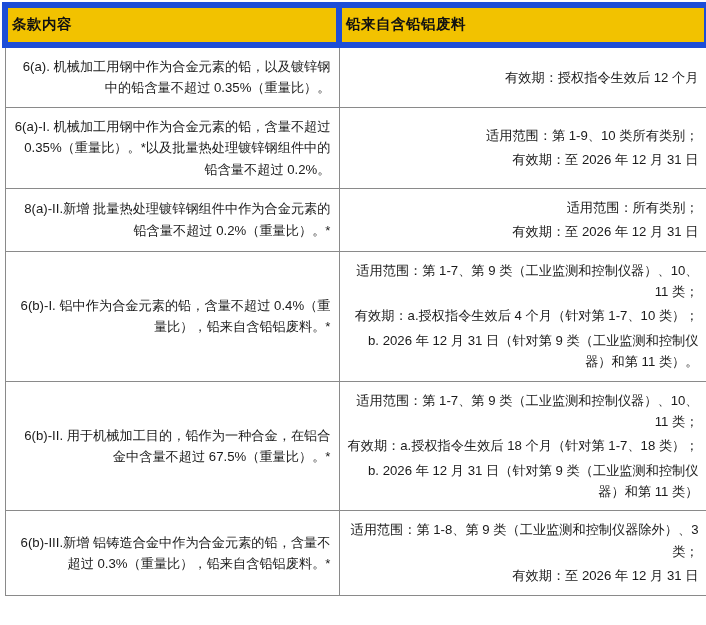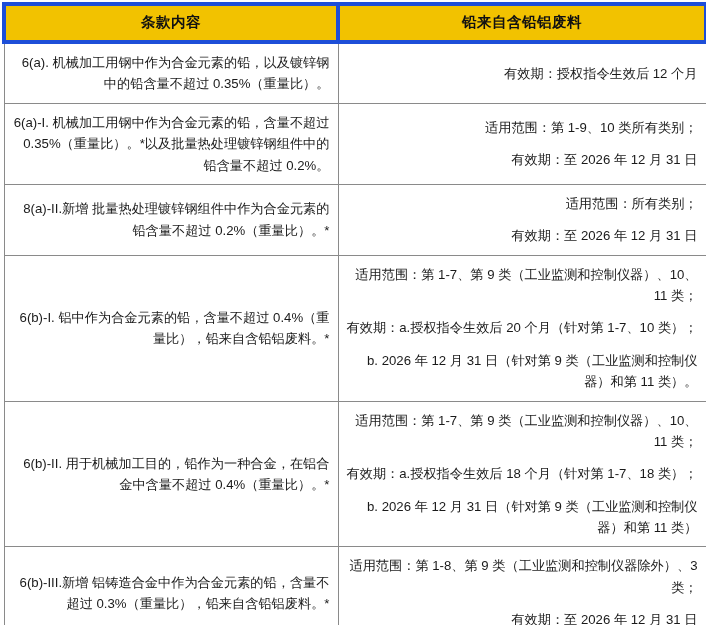--- a/index.html
+++ b/index.html
@@ -24,25 +24,25 @@
     width: 702px;
     margin: 2px 2px 0 2px;
     table-layout: fixed;
   }
   table.spec-table col.c1 { width: 334px; }
   table.spec-table col.c2 { width: 368px; }
 
   thead th {
     background: #f5c518;
     background: #f2c200;
-    border: 4px solid #1d4ed8;
+    border: 6px solid #1d4ed8;
     font-size: 14.5px;
     font-weight: bold;
     color: #111;
-    text-align: center;
+    text-align: left;
     padding: 7px 4px 8px 4px;
     letter-spacing: 0.5px;
   }
   tbody td {
     border: 1px solid #8a8a8a;
     vertical-align: middle;
     font-size: 13.2px;
     line-height: 1.62;
     padding: 8px 8px 8px 8px;
     color: #1a1a1a;
@@ -51,21 +51,21 @@
   tbody td.col-a {
     text-align: right;
   }
   tbody td.col-b {
     text-align: right;
   }
   td p {
     margin: 0;
   }
   td p + p {
-    margin-top: 11px;
+    margin-top: 3px;
   }
 </style>
 </head>
 <body>
 
 <div class="table-wrap">
   <table class="spec-table">
     <colgroup>
       <col class="c1">
       <col class="c2">
@@ -94,26 +94,26 @@
         <td class="col-a">8(a)-II.新增 批量热处理镀锌钢组件中作为合金元素的铅含量不超过 0.2%（重量比）。*</td>
         <td class="col-b">
           <p>适用范围：所有类别；</p>
           <p>有效期：至 2026 年 12 月 31 日</p>
         </td>
       </tr>
       <tr>
         <td class="col-a">6(b)-I. 铝中作为合金元素的铅，含量不超过 0.4%（重量比），铅来自含铅铝废料。*</td>
         <td class="col-b">
           <p>适用范围：第 1-7、第 9 类（工业监测和控制仪器）、10、11 类；</p>
-          <p>有效期：a.授权指令生效后 20 个月（针对第 1-7、10 类）；</p>
+          <p>有效期：a.授权指令生效后 4 个月（针对第 1-7、10 类）；</p>
           <p>b. 2026 年 12 月 31 日（针对第 9 类（工业监测和控制仪器）和第 11 类）。</p>
         </td>
       </tr>
       <tr>
-        <td class="col-a">6(b)-II. 用于机械加工目的，铅作为一种合金，在铝合金中含量不超过 0.4%（重量比）。*</td>
+        <td class="col-a">6(b)-II. 用于机械加工目的，铅作为一种合金，在铝合金中含量不超过 67.5%（重量比）。*</td>
         <td class="col-b">
           <p>适用范围：第 1-7、第 9 类（工业监测和控制仪器）、10、11 类；</p>
           <p>有效期：a.授权指令生效后 18 个月（针对第 1-7、18 类）；</p>
           <p>b. 2026 年 12 月 31 日（针对第 9 类（工业监测和控制仪器）和第 11 类）</p>
         </td>
       </tr>
       <tr>
         <td class="col-a">6(b)-III.新增 铝铸造合金中作为合金元素的铅，含量不超过 0.3%（重量比），铅来自含铅铝废料。*</td>
         <td class="col-b">
           <p>适用范围：第 1-8、第 9 类（工业监测和控制仪器除外）、3 类；</p>

